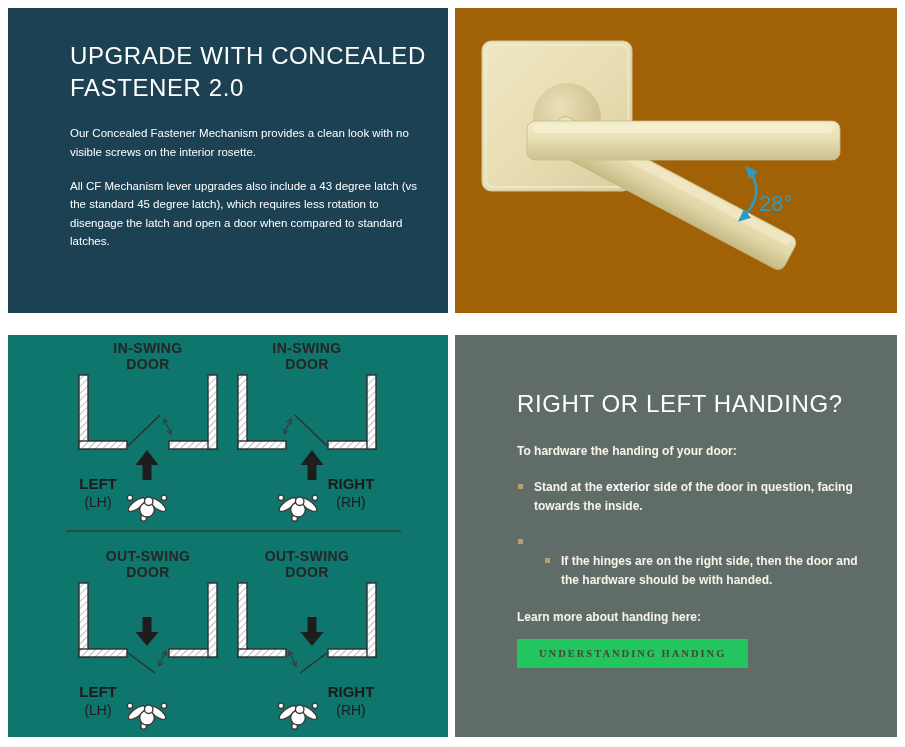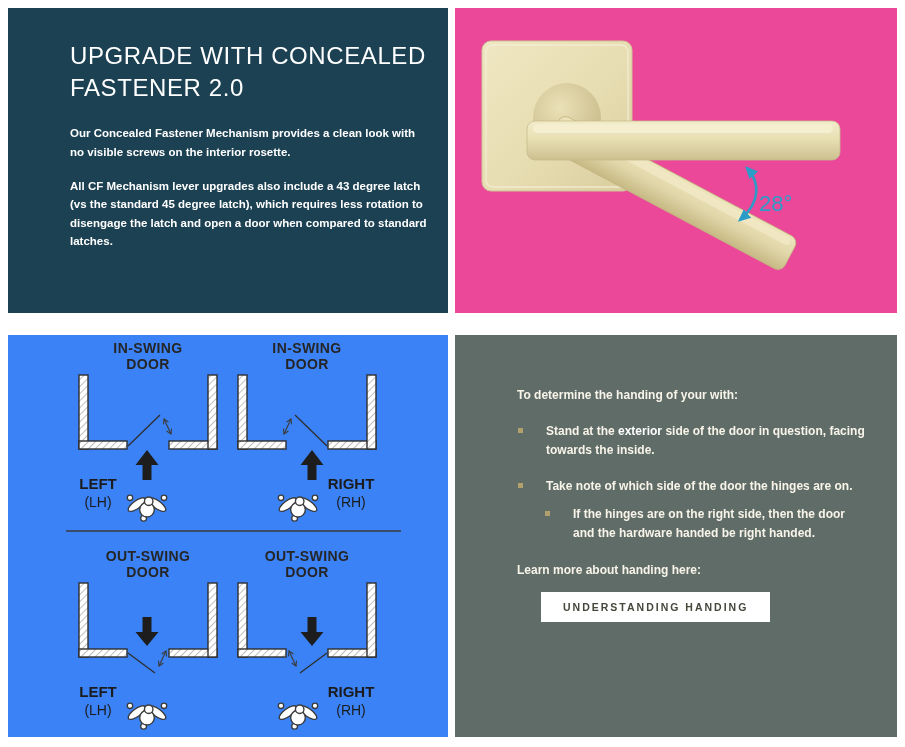--- a/index.html
+++ b/index.html
@@ -2,48 +2,48 @@
 <html><head>
 <meta charset="utf-8">
 <style>
   html,body{margin:0;padding:0;background:#ffffff;font-family:"Liberation Sans",sans-serif;}
   .page{width:905px;height:747px;box-sizing:border-box;padding:8px 8px 10px 8px;
         display:grid;grid-template-columns:440px 442px;grid-template-rows:305px 402px;
         gap:22px 7px;background:#ffffff;}
   
   .cf-panel{background:#1c4153;color:#ffffff;box-sizing:border-box;padding:32px 20px 0 62px;overflow:hidden;}
   .panel-title{font-size:24px;font-weight:300;letter-spacing:0.6px;line-height:1.32;margin:0 0 21px 0;color:#ffffff;}
-  .panel-text{font-size:11.5px;font-weight:700;line-height:1.62;margin:0 0 15px 0;color:#ffffff;}
-  
-  .figure-panel{background:#ec4899;overflow:hidden;}
-  
-  .diagram-panel{background:#3b82f6;overflow:hidden;text-align:center;}
+  .panel-text{font-size:11.5px;font-weight:400;line-height:1.62;margin:0 0 15px 0;color:#ffffff;}
+  
+  .figure-panel{background:#a16207;overflow:hidden;}
+  
+  .diagram-panel{background:#0f766e;overflow:hidden;text-align:center;}
   .wall{fill:url(#hatch);stroke:#2e2e2e;stroke-width:1.4;}
   .door{stroke:#2e2e2e;stroke-width:1.3;}
   .swing{stroke:#3a3a3a;stroke-width:1.1;fill:none;}
   .barrow{fill:#1d1d1d;}
   .dt{font-size:14px;font-weight:700;letter-spacing:0.4px;text-anchor:middle;fill:#252525;}
   .hand{font-size:15px;font-weight:700;text-anchor:middle;fill:#1b1b1b;}
   .abbr{font-size:14px;font-weight:400;text-anchor:middle;fill:#1b1b1b;}
   .person *{fill:#ffffff;stroke:#3a3a3a;stroke-width:1.6;}
   .divider{stroke:#3a3a3a;stroke-width:1.6;}
   
   .handing-panel{background:#5f6c67;color:#f8f4e9;box-sizing:border-box;padding:53px 32px 0 62px;overflow:hidden;}
   .handing-panel .panel-title{margin-bottom:24px;}
   .intro{font-size:12px;font-weight:600;margin:0 0 20px 0;}
-  .bullet-row{display:flex;margin:0 0 17px 0;gap:12px;}
+  .bullet-row{display:flex;margin:0 0 17px 0;}
   .sq{flex:none;width:5px;height:5px;background:#b2a06d;margin:6px 11px 0 1px;}
   .b-text{font-size:12px;font-weight:600;line-height:1.6;}
   .b-text b{font-weight:700;color:#ffffff;}
   .subs{margin-left:27px;}
   .subs .bullet-row{margin-bottom:14px;margin-top:8px;}
   .learn{font-size:12px;font-weight:600;margin:20px 0 15px 0;}
-  .cta{display:inline-block;background:#ffffff;color:#45473b;font-size:10.5px;font-weight:600;
+  .cta{display:inline-block;background:#22c55e;color:#45473b;font-size:10.5px;font-weight:600;
        letter-spacing:2px;text-transform:uppercase;padding:9px 22px;border:none;cursor:pointer;
-       font-family:Liberation Sans, sans-serif;margin-left:24px;}
+       font-family:Liberation Serif, serif;}
   .blue-label{font-size:22px;font-weight:400;fill:#2a9cc7;}
 </style>
 </head>
 <body>
 
 <div class="page">
 
   <section class="cf-panel">
     <h1 class="panel-title">UPGRADE WITH CONCEALED FASTENER 2.0</h1>
     <p class="panel-text">Our Concealed Fastener Mechanism provides a clean look with no visible screws on the interior rosette.</p>
@@ -196,36 +196,36 @@
             <circle cx="0" cy="2" r="8.6"></circle>
             <circle cx="2" cy="-8" r="5"></circle>
         </g>
         <text class="hand" x="127" y="152">RIGHT</text>
         <text class="abbr" x="127" y="170">(RH)</text>
       </g>
     </svg>
   </section>
 
   <section class="handing-panel">
-    <p class="intro">To determine the handing of your with:</p>
+    <h1 class="panel-title">RIGHT OR LEFT HANDING?</h1>
+    <p class="intro">To hardware the handing of your door:</p>
 
     <div class="bullet-row">
       <span class="sq"></span>
       <span class="b-text"><span>Stand at the </span><b>exterior</b><span> side of the door in question, facing towards the inside.</span></span>
     </div>
 
     <div class="bullet-row" style="margin-bottom:4px">
       <span class="sq"></span>
-      <span class="b-text">Take note of which side of the door the hinges are on.</span>
     </div>
 
     <div class="subs">
       <div class="bullet-row">
         <span class="sq"></span>
-        <span class="b-text">If the hinges are on the right side, then the door and the hardware handed be right handed.</span>
+        <span class="b-text">If the hinges are on the right side, then the door and the hardware should be with handed.</span>
       </div>
     </div>
 
     <p class="learn">Learn more about handing here:</p>
     <a class="cta">UNDERSTANDING HANDING</a>
   </section>
 
 </div>
 
 </body></html>

